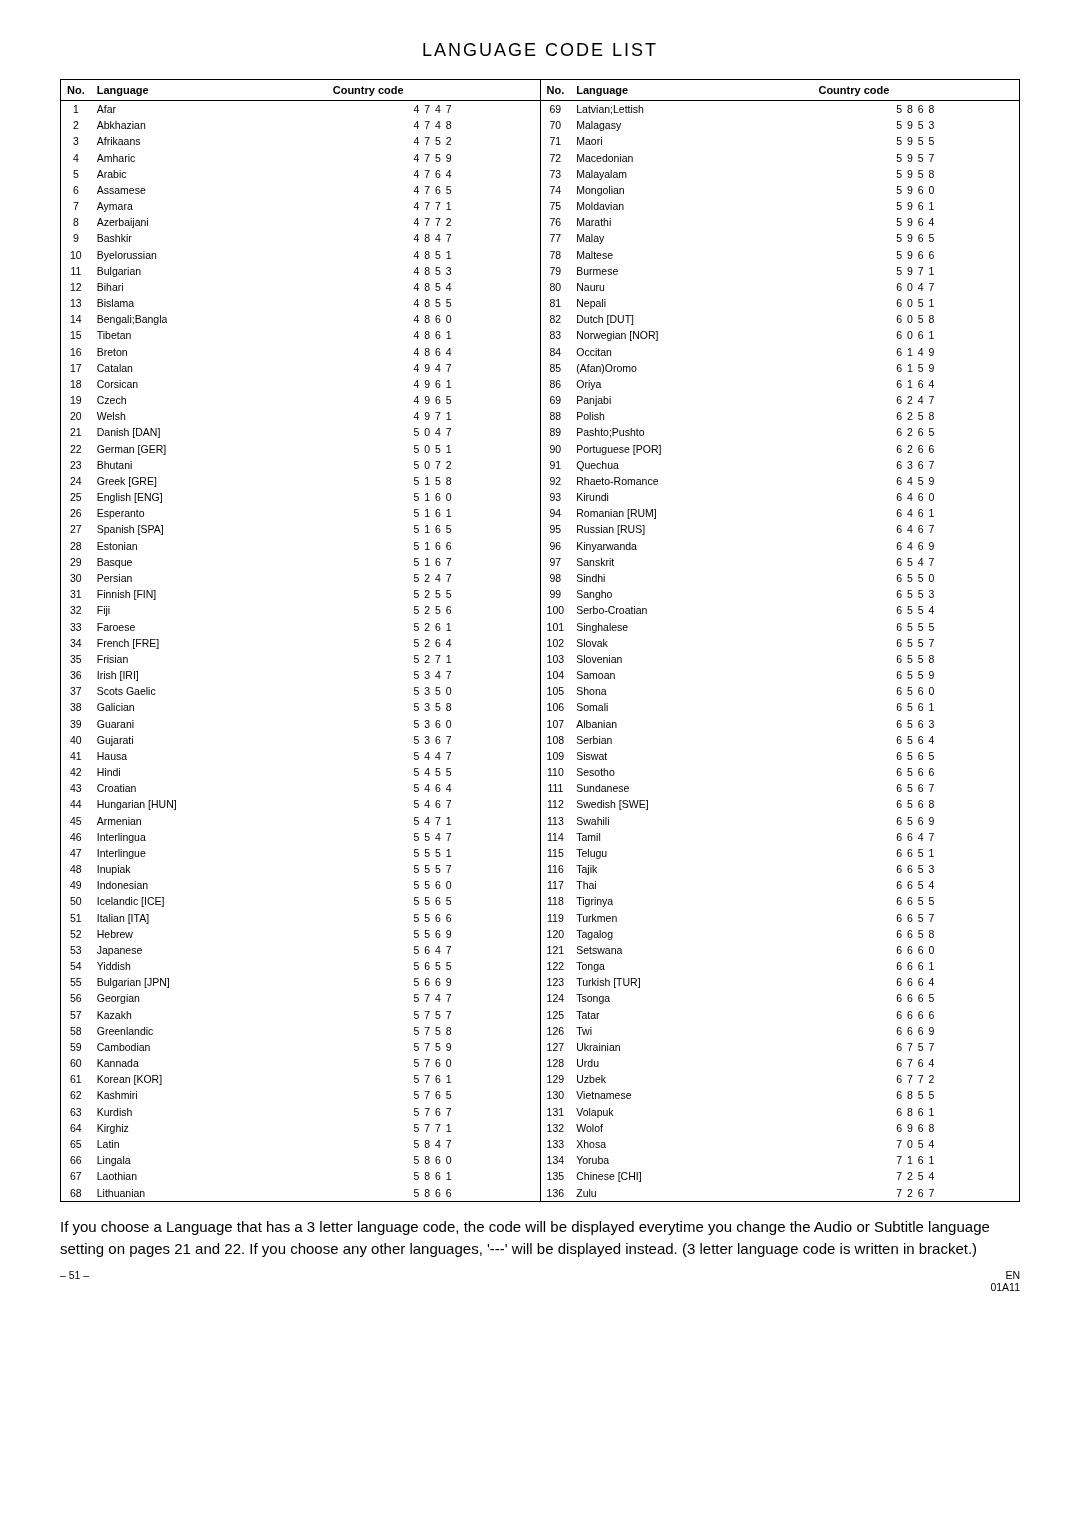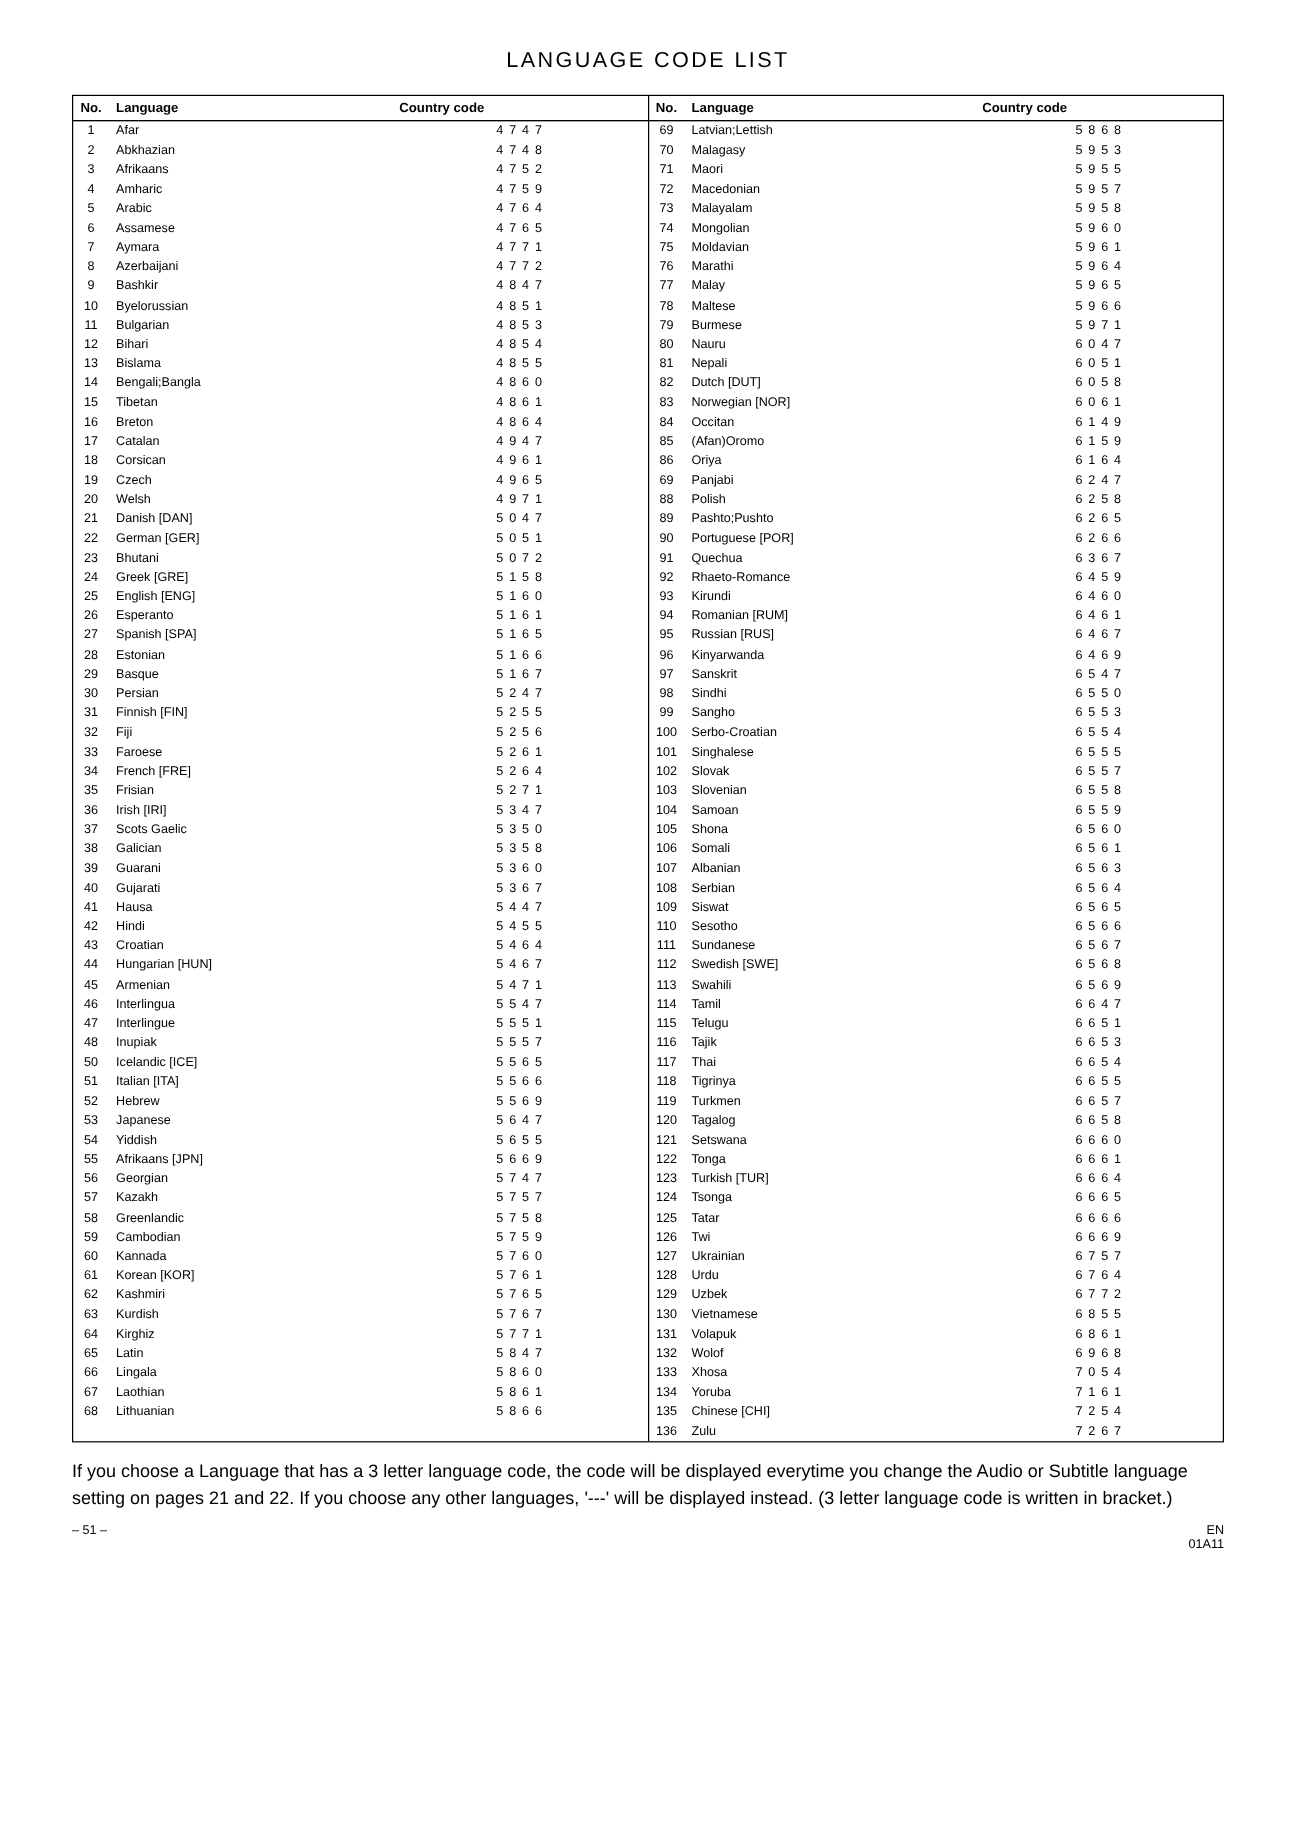--- a/index.html
+++ b/index.html
@@ -332,20 +332,25 @@
             <td>47</td>
             <td>Interlingue</td>
             <td>5 5 5 1</td>
           </tr>
           <tr>
             <td>48</td>
             <td>Inupiak</td>
             <td>5 5 5 7</td>
           </tr>
           <tr>
+            <td>49</td>
+            <td>Indonesian</td>
+            <td>5 5 6 0</td>
+          </tr>
+          <tr>
             <td>50</td>
             <td>Icelandic [ICE]</td>
             <td>5 5 6 5</td>
           </tr>
           <tr>
             <td>51</td>
             <td>Italian [ITA]</td>
             <td>5 5 6 6</td>
           </tr>
           <tr>
@@ -358,21 +363,21 @@
             <td>Japanese</td>
             <td>5 6 4 7</td>
           </tr>
           <tr>
             <td>54</td>
             <td>Yiddish</td>
             <td>5 6 5 5</td>
           </tr>
           <tr>
             <td>55</td>
-            <td>Afrikaans [JPN]</td>
+            <td>Bulgarian [JPN]</td>
             <td>5 6 6 9</td>
           </tr>
           <tr>
             <td>56</td>
             <td>Georgian</td>
             <td>5 7 4 7</td>
           </tr>
           <tr>
             <td>57</td>
             <td>Kazakh</td>

